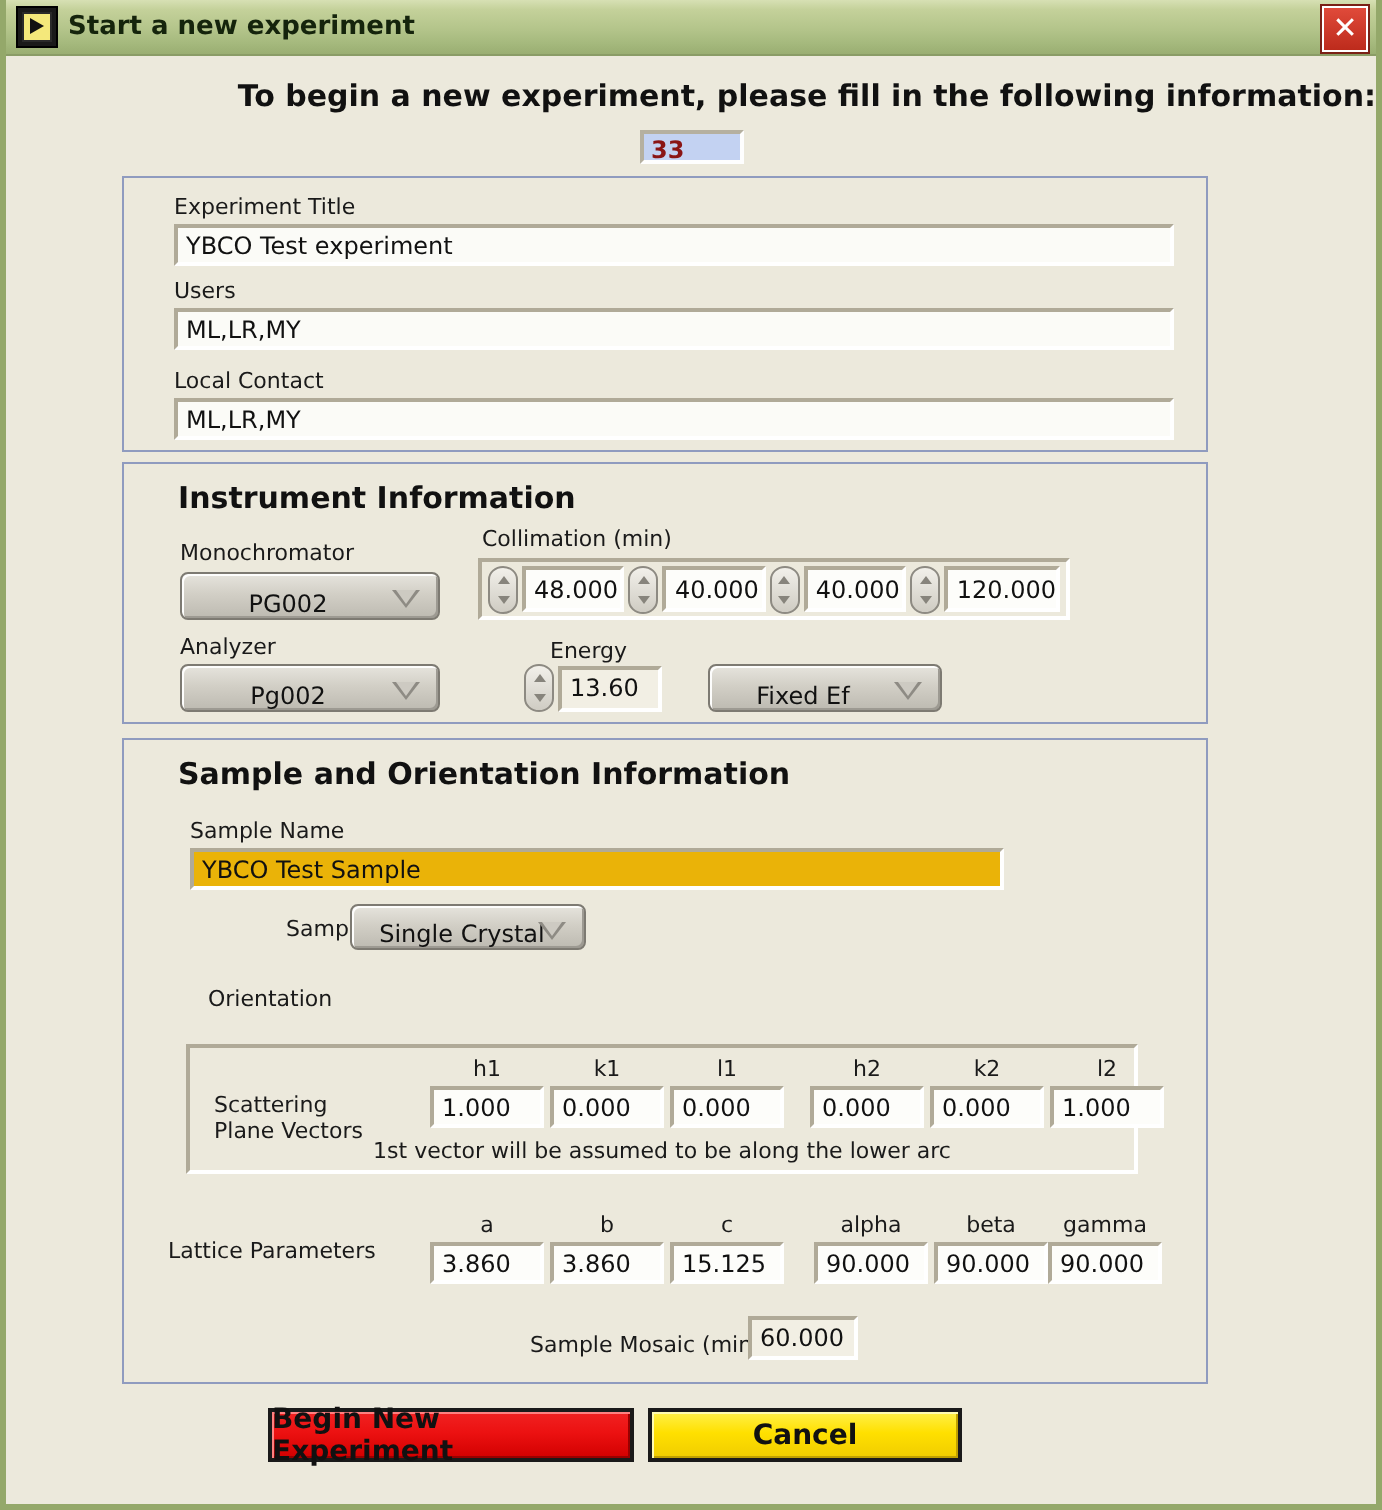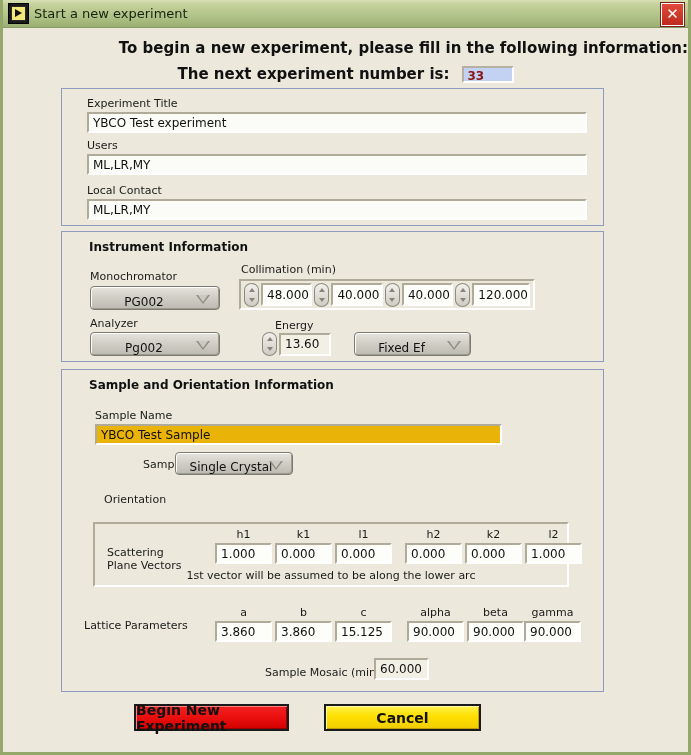--- a/index.html
+++ b/index.html
@@ -53,21 +53,21 @@
     position: absolute;
     left: 6px; top: 5px;
     width: 0; height: 0;
     border-left: 7px solid #111;
     border-top: 4px solid transparent;
     border-bottom: 4px solid transparent;
   }
   .title-text {
     font-family: "DejaVu Sans", sans-serif;
     font-size: 13px;
-    font-weight: normal;
+    font-weight: bold;
     color: #15240c;
     letter-spacing: 0px;
     white-space: nowrap;
   }
   .close-btn {
     position: absolute;
     right: 4px; top: 3px;
     width: 21px; height: 21px;
     background: linear-gradient(to bottom, #e04a3a, #bd2b1c);
     border: 1px solid #ffffff;
@@ -122,21 +122,21 @@
   
   .group {
     position: absolute;
     left: 58px;
     width: 543px;
     box-sizing: border-box;
     background: #ece9dc;
     border: 1px solid #8f9bbf;
   }
   .group-title {
-    font-size: 12px;
+    font-size: 15px;
     font-weight: bold;
     color: #111;
     margin: 8px 0 0 27px;
   }
   .fld-label {
     font-size: 11px;
     color: #1a1a1a;
   }
 
   
@@ -275,21 +275,20 @@
   <div class="titlebar">
     <div class="lv-icon"></div>
     <div class="title-text">Start a new experiment</div>
     <div class="close-btn">
       <span>✕</span>
     </div>
   </div>
 
   <div class="prompt1">To begin a new experiment, please fill in the following information:</div>
   <div class="prompt2-row">
-    <div class="prompt2">The next experiment number is:</div>
     <div class="expnum">33</div>
   </div>
 
   <div class="group" style="top:88px; height:138px;">
 
     <div class="fld-label" style="position:absolute; left:25px; top:8px;">Experiment Title</div>
     <div class="textbox" style="position:absolute; left:25px; top:23px; width:500px; height:21px;">YBCO Test experiment</div>
 
     <div class="fld-label" style="position:absolute; left:25px; top:50px;">Users</div>
     <div class="textbox" style="position:absolute; left:25px; top:65px; width:500px; height:21px;">ML,LR,MY</div>
@@ -391,17 +390,17 @@
     <div class="numbox" style="position:absolute; left:213px; top:251px; width:57px; height:21px;">3.860</div>
     <div class="numbox" style="position:absolute; left:273px; top:251px; width:57px; height:21px;">15.125</div>
     <div class="numbox" style="position:absolute; left:345px; top:251px; width:57px; height:21px;">90.000</div>
     <div class="numbox" style="position:absolute; left:405px; top:251px; width:57px; height:21px;">90.000</div>
     <div class="numbox" style="position:absolute; left:462px; top:251px; width:57px; height:21px;">90.000</div>
 
     <div class="fld-label" style="position:absolute; left:203px; top:296px;">Sample Mosaic (min)</div>
     <div class="numbox" style="position:absolute; left:312px; top:288px; width:55px; height:22px; background:#f2efe4;">60.000</div>
   </div>
 
-  <div class="action-btn btn-begin" style="left:131px; top:704px; width:155px;">Begin New Experiment</div>
+  <div class="action-btn btn-begin" style="left:131px; top:704px; width:183px;">Begin New Experiment</div>
 
   <div class="action-btn btn-cancel" style="left:321px; top:704px; width:157px;">Cancel</div>
 
 </div>
 
 </body></html>

